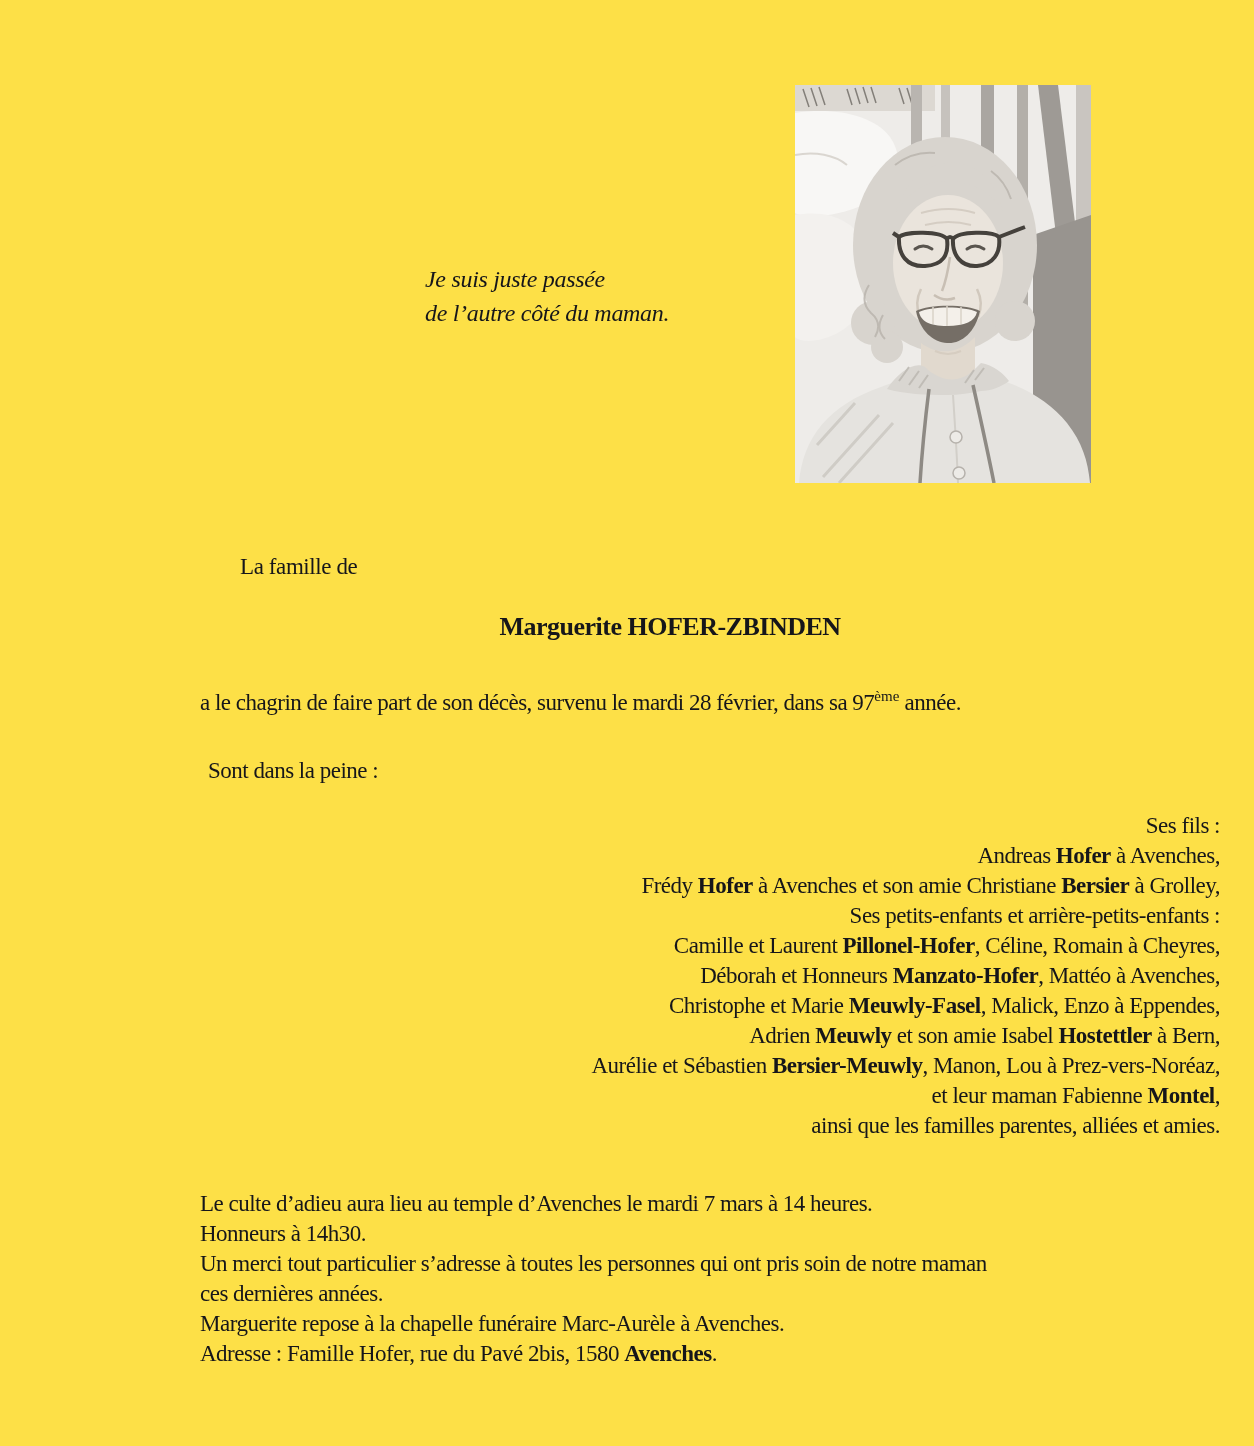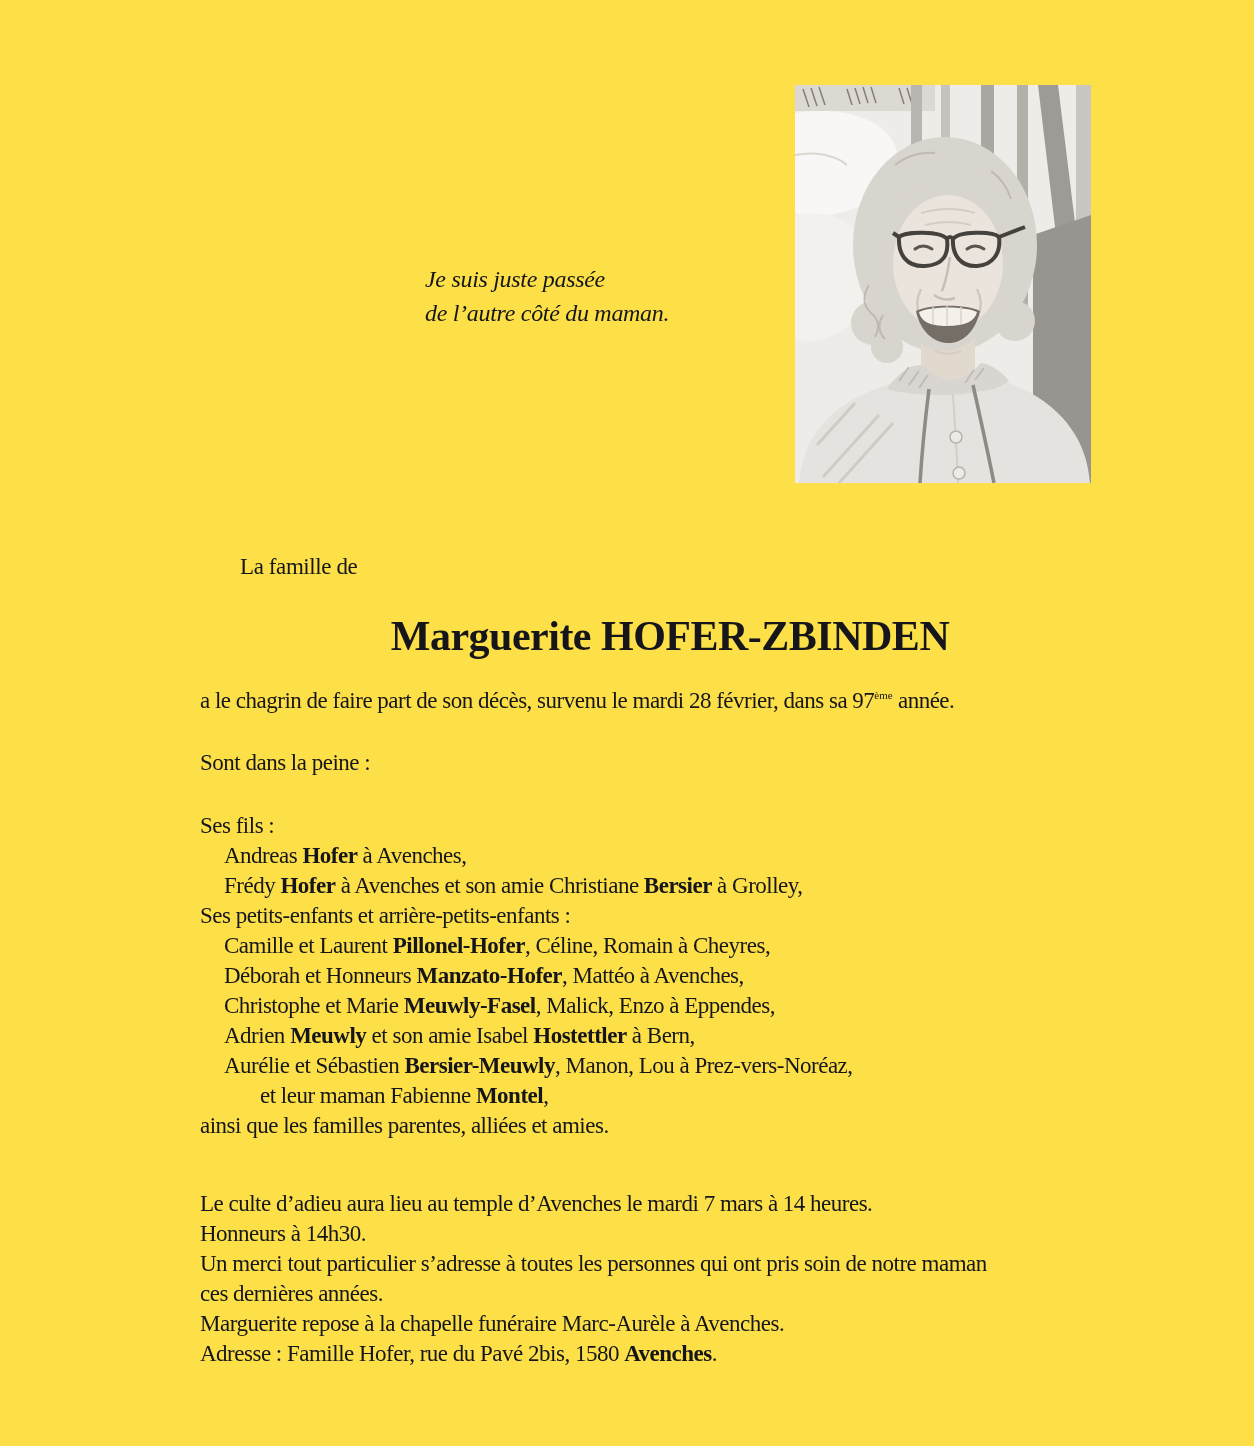--- a/index.html
+++ b/index.html
@@ -39,50 +39,51 @@
     letter-spacing: -0.4px;
     margin-left: 40px;
   }
   .name {
     position: absolute;
     left: 197px;
     top: 612px;
     width: 946px;
     margin: 0;
     text-align: center;
-    font-size: 42px;
+    font-size: 26px;
     font-weight: bold;
     letter-spacing: -0.5px;
   }
   .announcement {
     position: absolute;
     left: 200px;
     top: 688px;
     width: 1020px;
     margin: 0;
     font-size: 23px;
     letter-spacing: -0.5px;
   }
-  .announcement sup { font-size: 11px; letter-spacing: 0; }
+  .announcement sup { font-size: 15px; letter-spacing: 0; }
   .grief {
     position: absolute;
     left: 200px;
     top: 750px;
-    margin: 0;
+    margin: 8px;
     font-size: 23px;
     letter-spacing: -0.5px;
   }
   .family {
     position: absolute;
     left: 200px;
     top: 811px;
     width: 1020px;
     font-size: 23px;
     line-height: 30px;
     letter-spacing: -0.5px;
+    text-align: right;
   }
   .closing {
     position: absolute;
     left: 200px;
     top: 1162px;
     width: 1020px;
     font-size: 23px;
     line-height: 30px;
     letter-spacing: -0.5px;
     margin-top: 27px;

